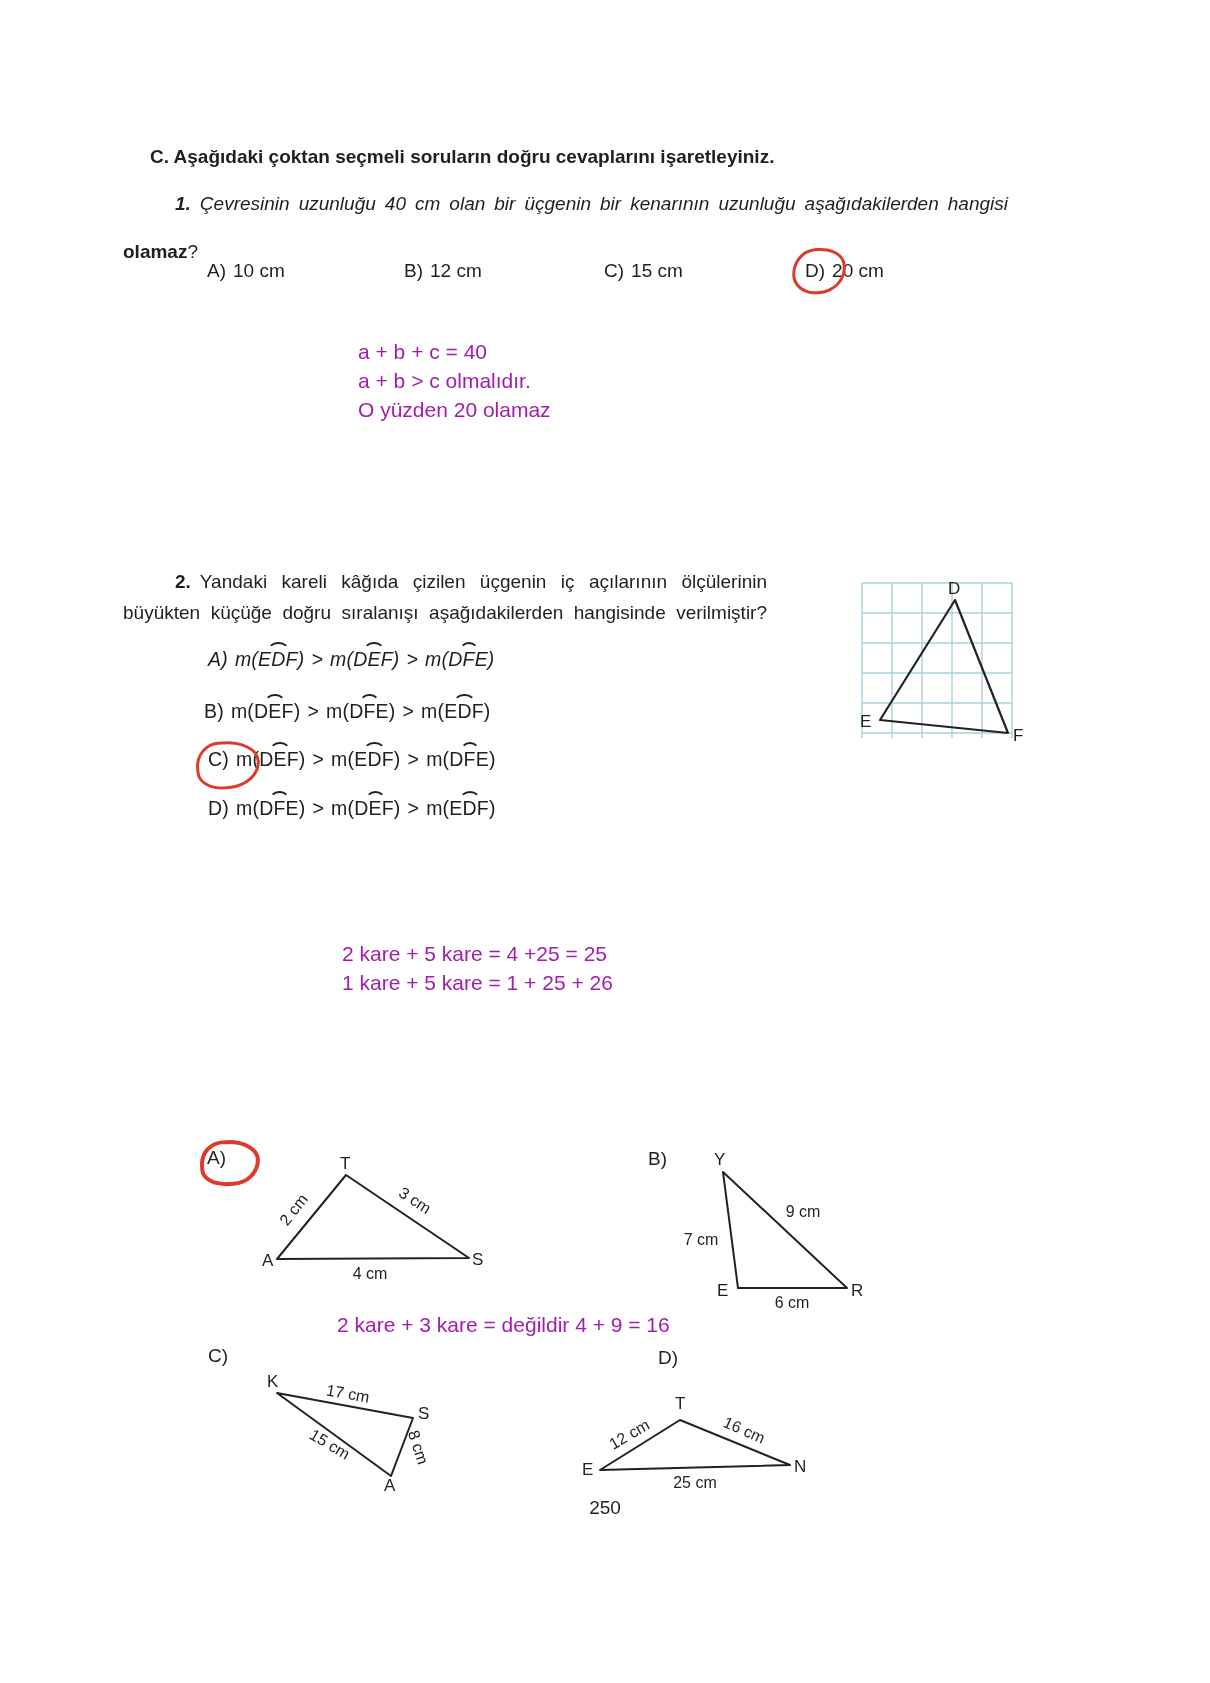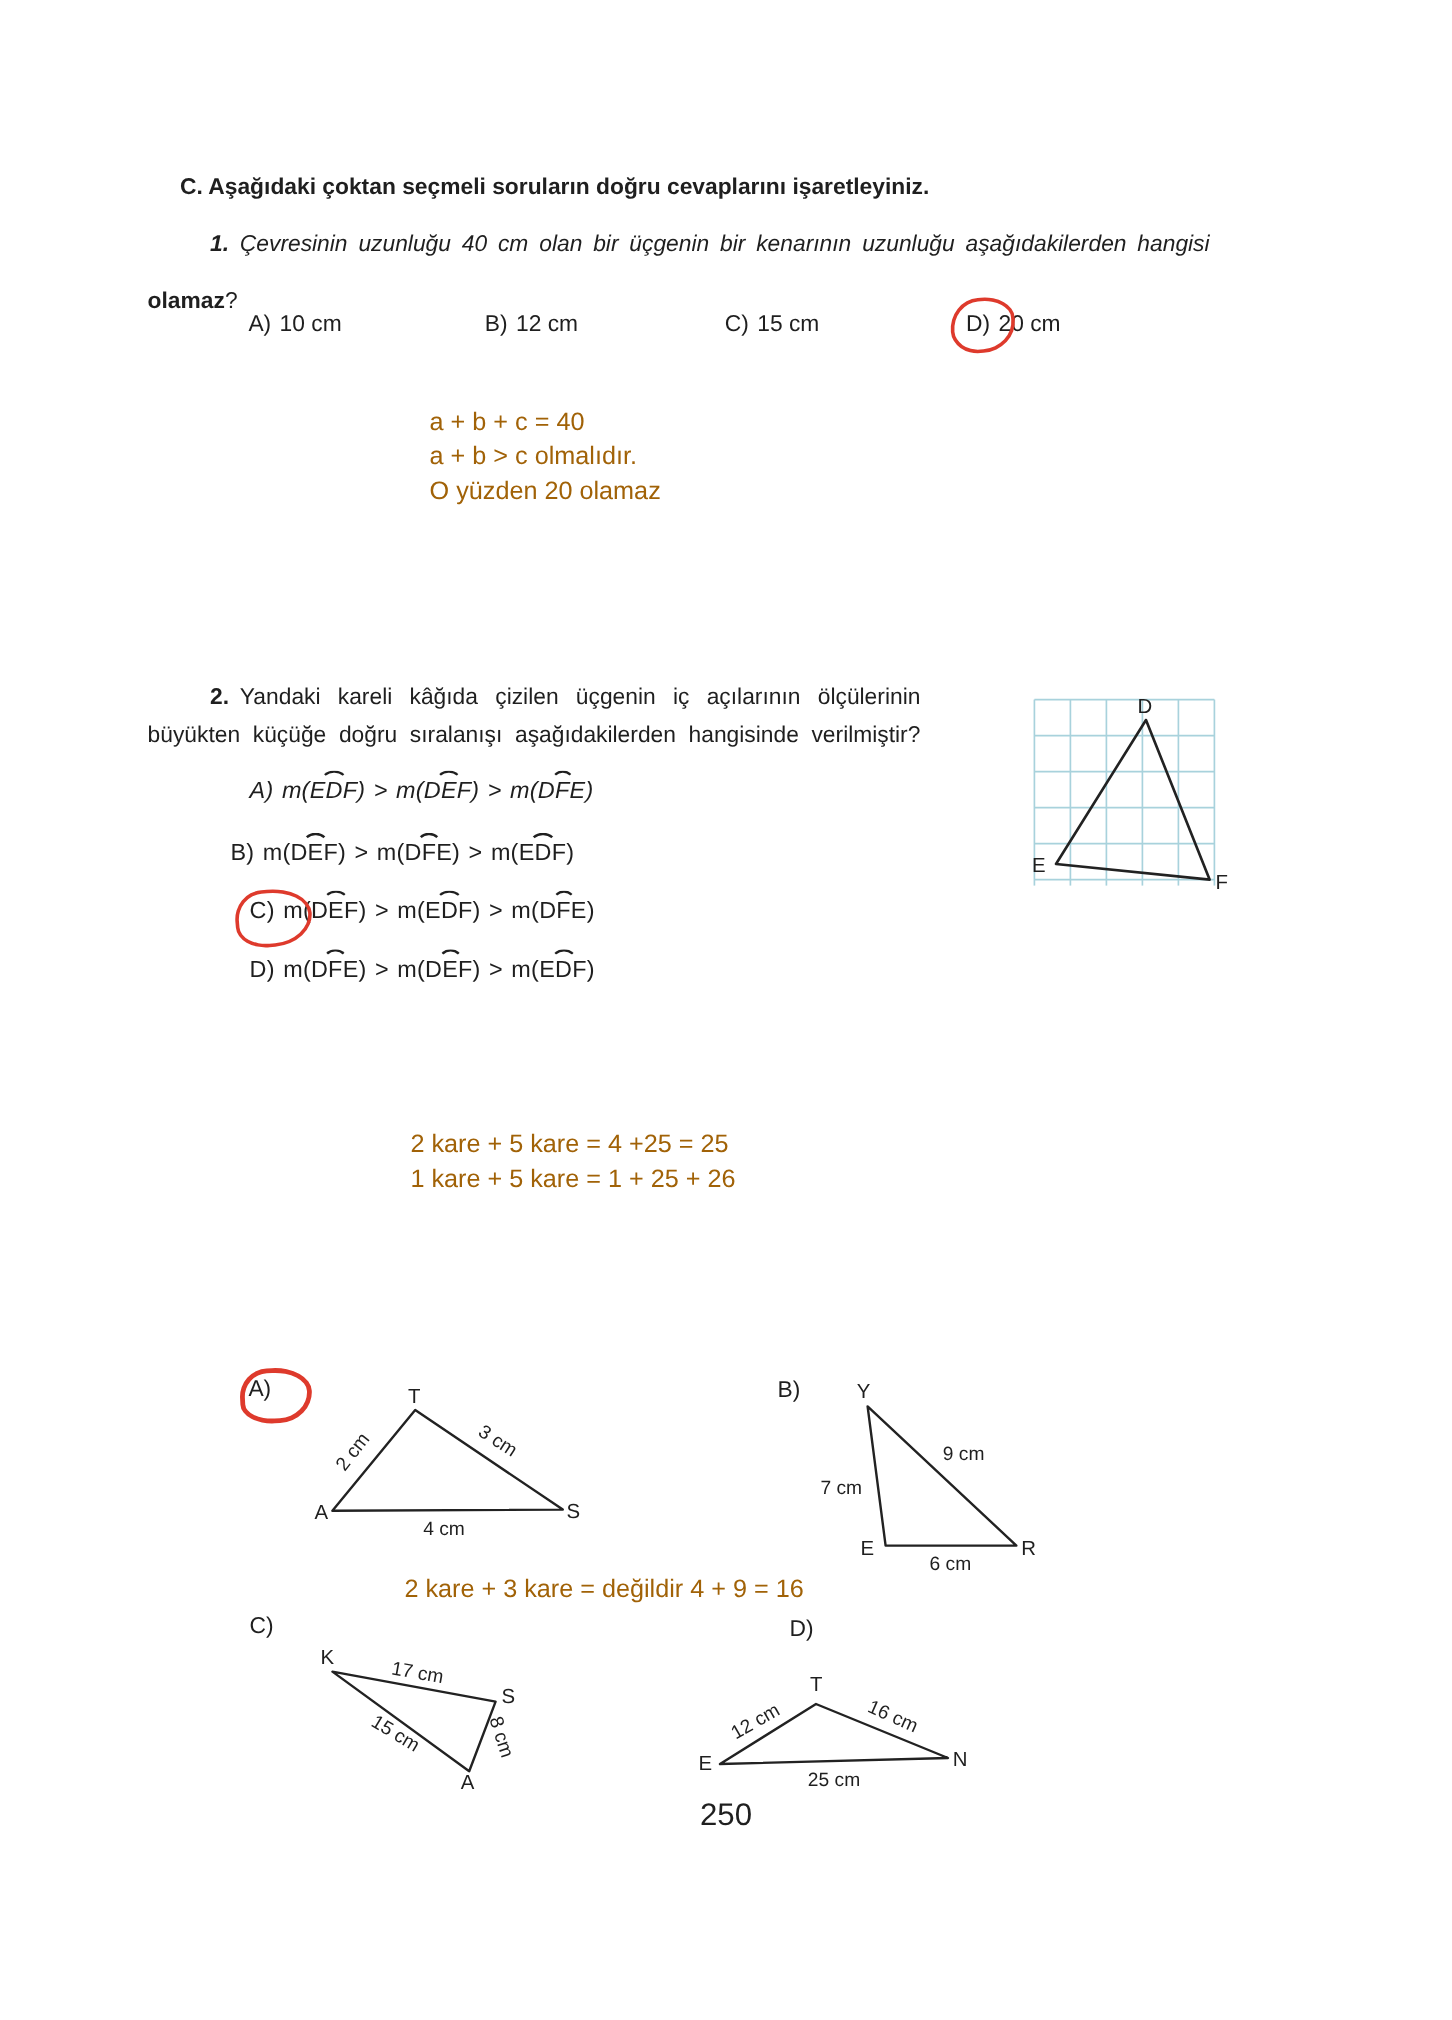--- a/index.html
+++ b/index.html
@@ -11,29 +11,29 @@
   .jline{text-align:justify;text-align-last:justify;white-space:normal;}
   .qnum{font-weight:bold;margin-right:9px;}
   .opt{font-size:19px;white-space:nowrap;}
   .opt-label{margin-right:7px;}
   .optrow{font-size:19.5px;white-space:nowrap;letter-spacing:.2px;}
   .gt{margin:0 7px;}
   .hat{position:relative;display:inline-block;}
   .hat::before{content:"";position:absolute;left:-4px;right:-4px;top:-6px;height:8px;
     border-top:2px solid #1f1f1f;border-left:2px solid transparent;border-right:2px solid transparent;
     border-radius:50% 50% 0 0/100% 100% 0 0;}
-  .rednote{color:#a16207;font-size:21px;line-height:29px;white-space:nowrap;}
+  .rednote{color:#a21caf;font-size:21px;line-height:29px;white-space:nowrap;}
   .scribble{position:absolute;border:3px solid #de3a2c;
     border-radius:48% 52% 55% 45%/60% 42% 58% 45%;transform:rotate(-5deg);}
   .scribble.thick{border-width:4px;border-radius:42% 58% 50% 50%/55% 48% 60% 40%;transform:rotate(-3deg);}
   svg{overflow:visible;}
   svg text{font-family:"Liberation Sans",sans-serif;fill:#1f1f1f;}
   .vtx{font-size:17px;}
   .side{font-size:16px;}
-  .pagenum{width:1210px;text-align:center;font-size:26px;}
+  .pagenum{width:1210px;text-align:center;font-size:19px;}
 </style>
 </head>
 <body>
 
 <div class="page">
 
   <div class="abs t19 bold" style="left:150px;top:133px;">C. Aşağıdaki çoktan seçmeli soruların doğru cevaplarını işaretleyiniz.</div>
 
   <div class="abs t19 jline" style="left:175px;top:192px;width:833px;font-style:italic;">
     <span class="qnum">1.</span><span>Çevresinin uzunluğu 40 cm olan bir üçgenin bir kenarının uzunluğu aşağıdakilerden hangisi</span>
@@ -65,21 +65,21 @@
   <div class="abs t19 jline" style="left:175px;top:570px;width:592px;">
     <span class="qnum">2.</span><span>Yandaki kareli kâğıda çizilen üçgenin iç açılarının ölçülerinin</span>
   </div>
   <div class="abs t19 jline" style="left:123px;top:601px;width:644px;">
     <span>büyükten küçüğe doğru sıralanışı aşağıdakilerden hangisinde verilmiştir?</span>
   </div>
 
   <div class="abs optrow" style="left:208px;top:648px;font-style:italic;">
     <span class="opt-label">A)</span><span><span>m(</span><span>E</span><span class="hat">D</span><span>F</span><span>)</span></span><span class="gt">&gt;</span><span><span>m(</span><span>D</span><span class="hat">E</span><span>F</span><span>)</span></span><span class="gt">&gt;</span><span><span>m(</span><span>D</span><span class="hat">F</span><span>E</span><span>)</span></span>
   </div>
-  <div class="abs optrow" style="left:192px;top:700px;">
+  <div class="abs optrow" style="left:204px;top:700px;">
     <span class="opt-label">B)</span><span><span>m(</span><span>D</span><span class="hat">E</span><span>F</span><span>)</span></span><span class="gt">&gt;</span><span><span>m(</span><span>D</span><span class="hat">F</span><span>E</span><span>)</span></span><span class="gt">&gt;</span><span><span>m(</span><span>E</span><span class="hat">D</span><span>F</span><span>)</span></span>
   </div>
   <div class="abs optrow" style="left:208px;top:748px;">
     <span class="opt-label">C)</span><span><span>m(</span><span>D</span><span class="hat">E</span><span>F</span><span>)</span></span><span class="gt">&gt;</span><span><span>m(</span><span>E</span><span class="hat">D</span><span>F</span><span>)</span></span><span class="gt">&gt;</span><span><span>m(</span><span>D</span><span class="hat">F</span><span>E</span><span>)</span></span>
   </div>
   <div class="abs optrow" style="left:208px;top:797px;">
     <span class="opt-label">D)</span><span><span>m(</span><span>D</span><span class="hat">F</span><span>E</span><span>)</span></span><span class="gt">&gt;</span><span><span>m(</span><span>D</span><span class="hat">E</span><span>F</span><span>)</span></span><span class="gt">&gt;</span><span><span>m(</span><span>E</span><span class="hat">D</span><span>F</span><span>)</span></span>
   </div>
   <div class="scribble" style="left:196px;top:741px;width:58px;height:42px;border-radius:40% 60% 55% 45%/55% 50% 58% 42%;"></div>
 

